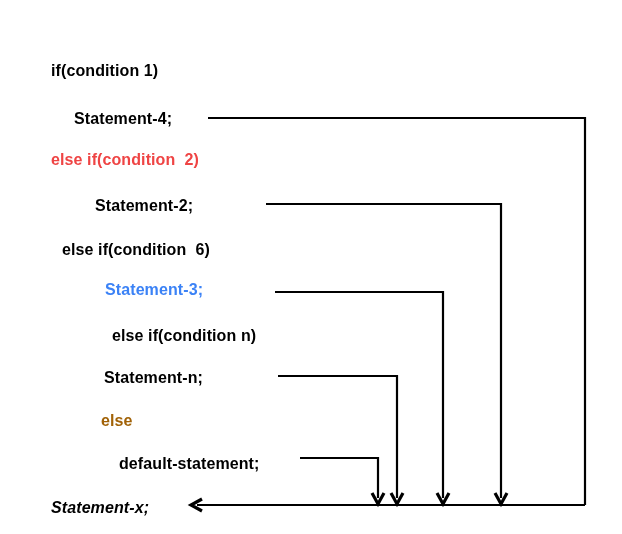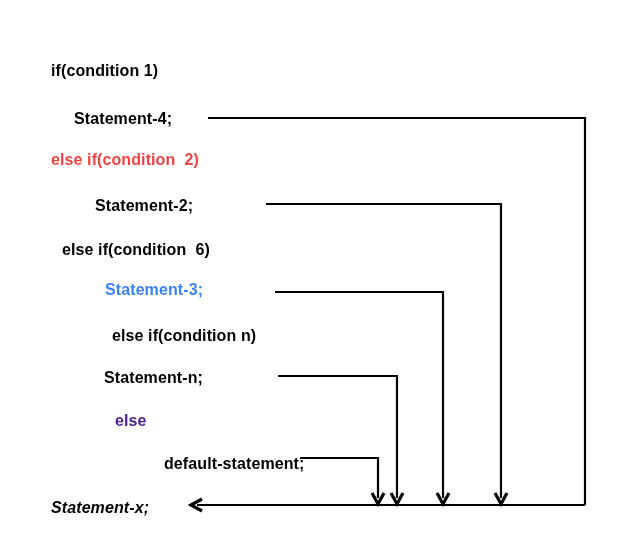--- a/index.html
+++ b/index.html
@@ -67,18 +67,18 @@
 
   <div id="text-layer">
       <div class="code-line" style="left: 51px; top: 63px; color: rgb(0, 0, 0);">if(condition 1)</div>
       <div class="code-line" style="left: 74px; top: 111px; color: rgb(0, 0, 0);">Statement-4;</div>
       <div class="code-line" style="left: 51px; top: 152px; color: #ef4444;">else if(condition  2)</div>
       <div class="code-line" style="left: 95px; top: 198px; color: rgb(0, 0, 0); text-align: center;">Statement-2;</div>
       <div class="code-line" style="left: 62px; top: 242px; color: rgb(0, 0, 0);">else if(condition  6)</div>
       <div class="code-line" style="left: 105px; top: 282px; color: #3b82f6; text-align: center;">Statement-3;</div>
       <div class="code-line" style="left: 64px; top: 328px; color: rgb(0, 0, 0); margin-left: 48px;">else if(condition n)</div>
       <div class="code-line" style="left: 104px; top: 370px; color: rgb(0, 0, 0); text-align: center;">Statement-n;</div>
-      <div class="code-line" style="left: 115px; top: 413px; color: #4c1d95;">else</div>
-      <div class="code-line" style="left: 119px; top: 456px; color: rgb(0, 0, 0); margin-left: 45px;">default-statement;</div>
+      <div class="code-line" style="left: 101px; top: 413px; color: #a16207;">else</div>
+      <div class="code-line" style="left: 119px; top: 456px; color: rgb(0, 0, 0);">default-statement;</div>
       <div class="code-line" style="left: 51px; top: 500px; color: rgb(0, 0, 0); font-style: italic;">Statement-x;</div>
     </div>
 
 </div>
 
 </body></html>

